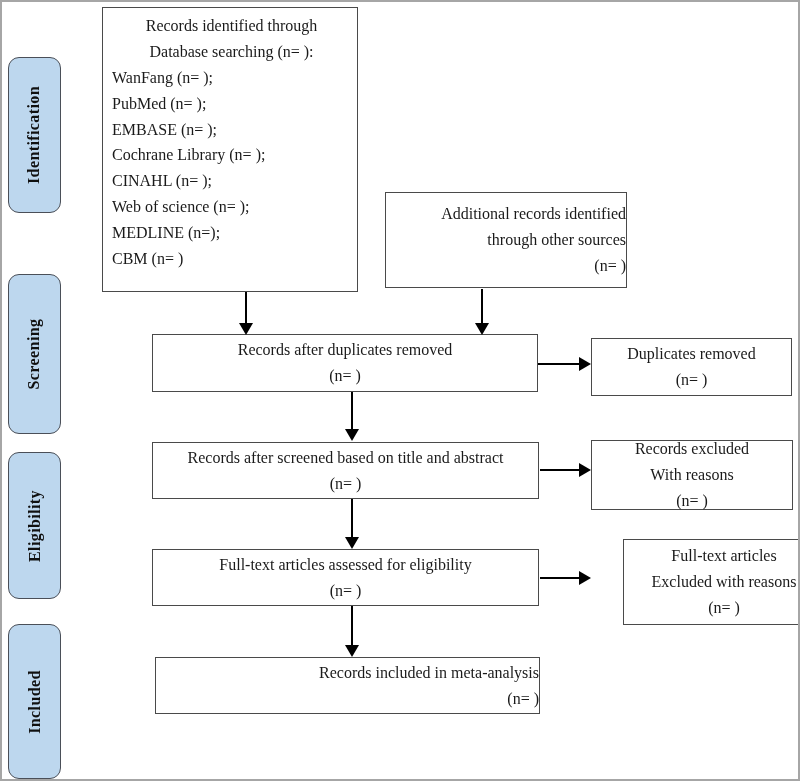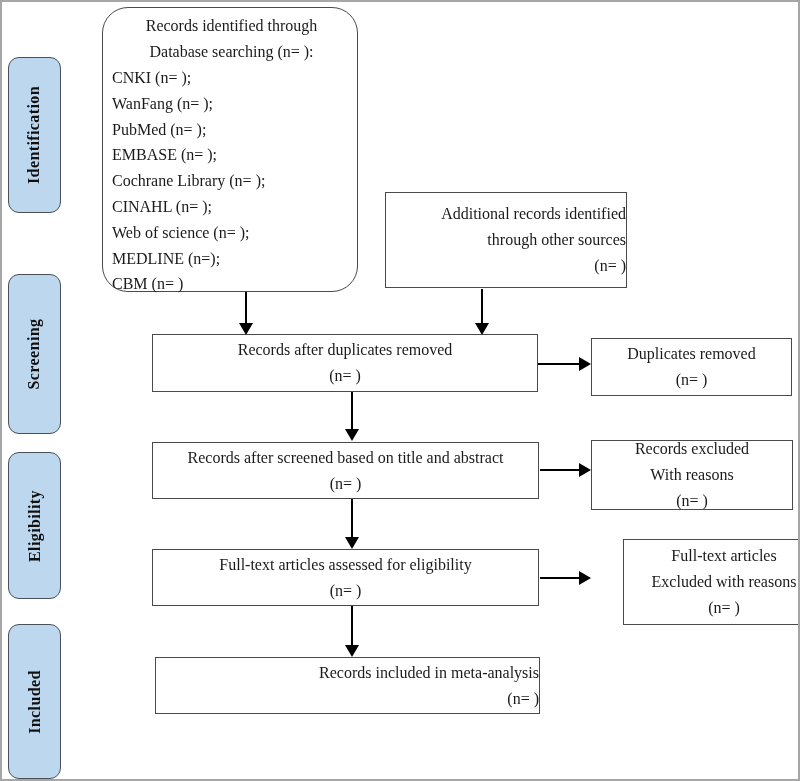--- a/index.html
+++ b/index.html
@@ -47,21 +47,21 @@
     background: #ffffff;
     border: 1.5px solid #4a4a4a;
     box-sizing: border-box;
     font-size: 16px;
     line-height: 26px;
     text-align: center;
     display: flex;
     flex-direction: column;
     justify-content: center;
   }
-  .box-db       { left: 100px; top: 5px;   width: 256px; height: 285px; justify-content: flex-start; padding: 5px 6px 0 9px; border-radius: 26px; }
+  .box-db       { left: 100px; top: 5px;   width: 256px; height: 285px; justify-content: flex-start; padding: 5px 6px 0 9px; }
   .db-header    { text-align: center; }
   .db-items     { text-align: left; line-height: 25.8px; }
   .box-add      { left: 383px; top: 190px; width: 242px; height: 96px; text-align: right; }
   .box-dedup    { left: 150px; top: 332px; width: 386px; height: 58px; }
   .box-dups     { left: 589px; top: 336px; width: 201px; height: 58px; }
   .box-screen   { left: 150px; top: 440px; width: 387px; height: 57px; }
   .box-excl     { left: 589px; top: 438px; width: 202px; height: 70px; }
   .box-full     { left: 150px; top: 547px; width: 387px; height: 57px; }
   .box-fullexcl { left: 589px; top: 537px; width: 202px; height: 86px; margin-left: 32px; }
   .box-incl     { left: 153px; top: 655px; width: 385px; height: 57px; align-items: flex-end; }
@@ -105,21 +105,20 @@
   <div class="stage stage-included">
     <span class="stage-label">Included</span>
   </div>
 
   <div class="box box-db">
     <div class="db-header">
       <div>Records identified through</div>
       <div>Database searching (n= ):</div>
     </div>
     <div class="db-items">
-      <div>CNKI (n= );</div>
       <div>WanFang (n= );</div>
       <div>PubMed (n= );</div>
       <div>EMBASE (n= );</div>
       <div>Cochrane Library (n= );</div>
       <div>CINAHL (n= );</div>
       <div>Web of science (n= );</div>
       <div>MEDLINE (n=);</div>
       <div>CBM (n= )</div>
     </div>
   </div>

